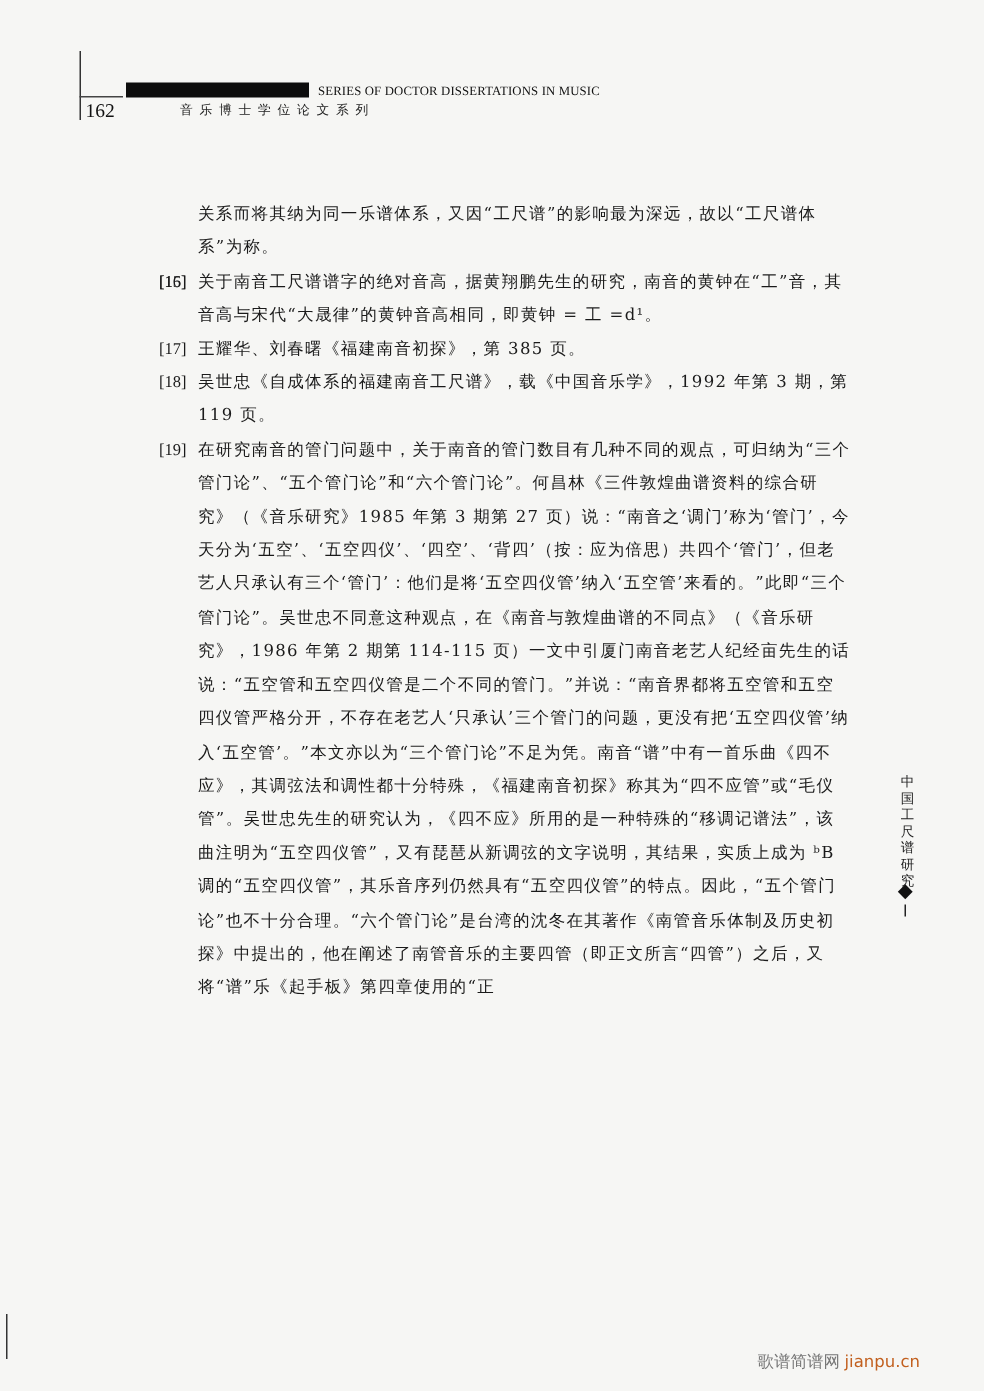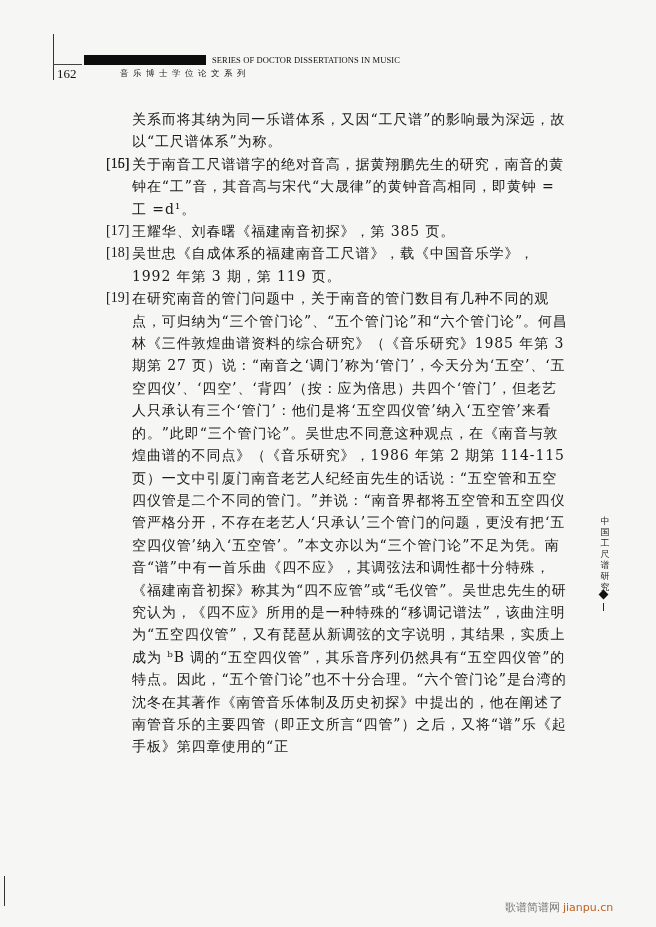--- a/index.html
+++ b/index.html
@@ -25,22 +25,22 @@
     }
     .page-number {
       position: absolute; left: 57px; top: 66px; font-size: 13px; line-height: 15px;
       font-family: "Liberation Serif", serif; color: #111;
     }
     .series-title {
       position: absolute; left: 84px; top: 68px; font-size: 8.5px; letter-spacing: 4.5px;
       font-family: Liberation Serif, serif; color: #222; white-space: nowrap; margin-left: 36px;
     }
     .content {
-      position: absolute; left: 108px; top: 108px; width: 460px;
-      font-size: 14px; line-height: 22.4px; letter-spacing: 0.9px;
+      position: absolute; left: 108px; top: 132px; width: 460px;
+      font-size: 11px; line-height: 22.4px; letter-spacing: 0.9px;
     }
     .para { margin: 0; padding: 0; }
     .note { position: relative; padding-left: 24px; text-indent: 0; margin: 0; }
     .note-num {
       position: absolute; left: -2px; top: 0; font-family: "Liberation Serif", serif;
       letter-spacing: 0;
     }
     .cont { padding-left: 24px; }
     .side-tab {
       position: absolute; left: 599px; top: 516px; width: 12px;

